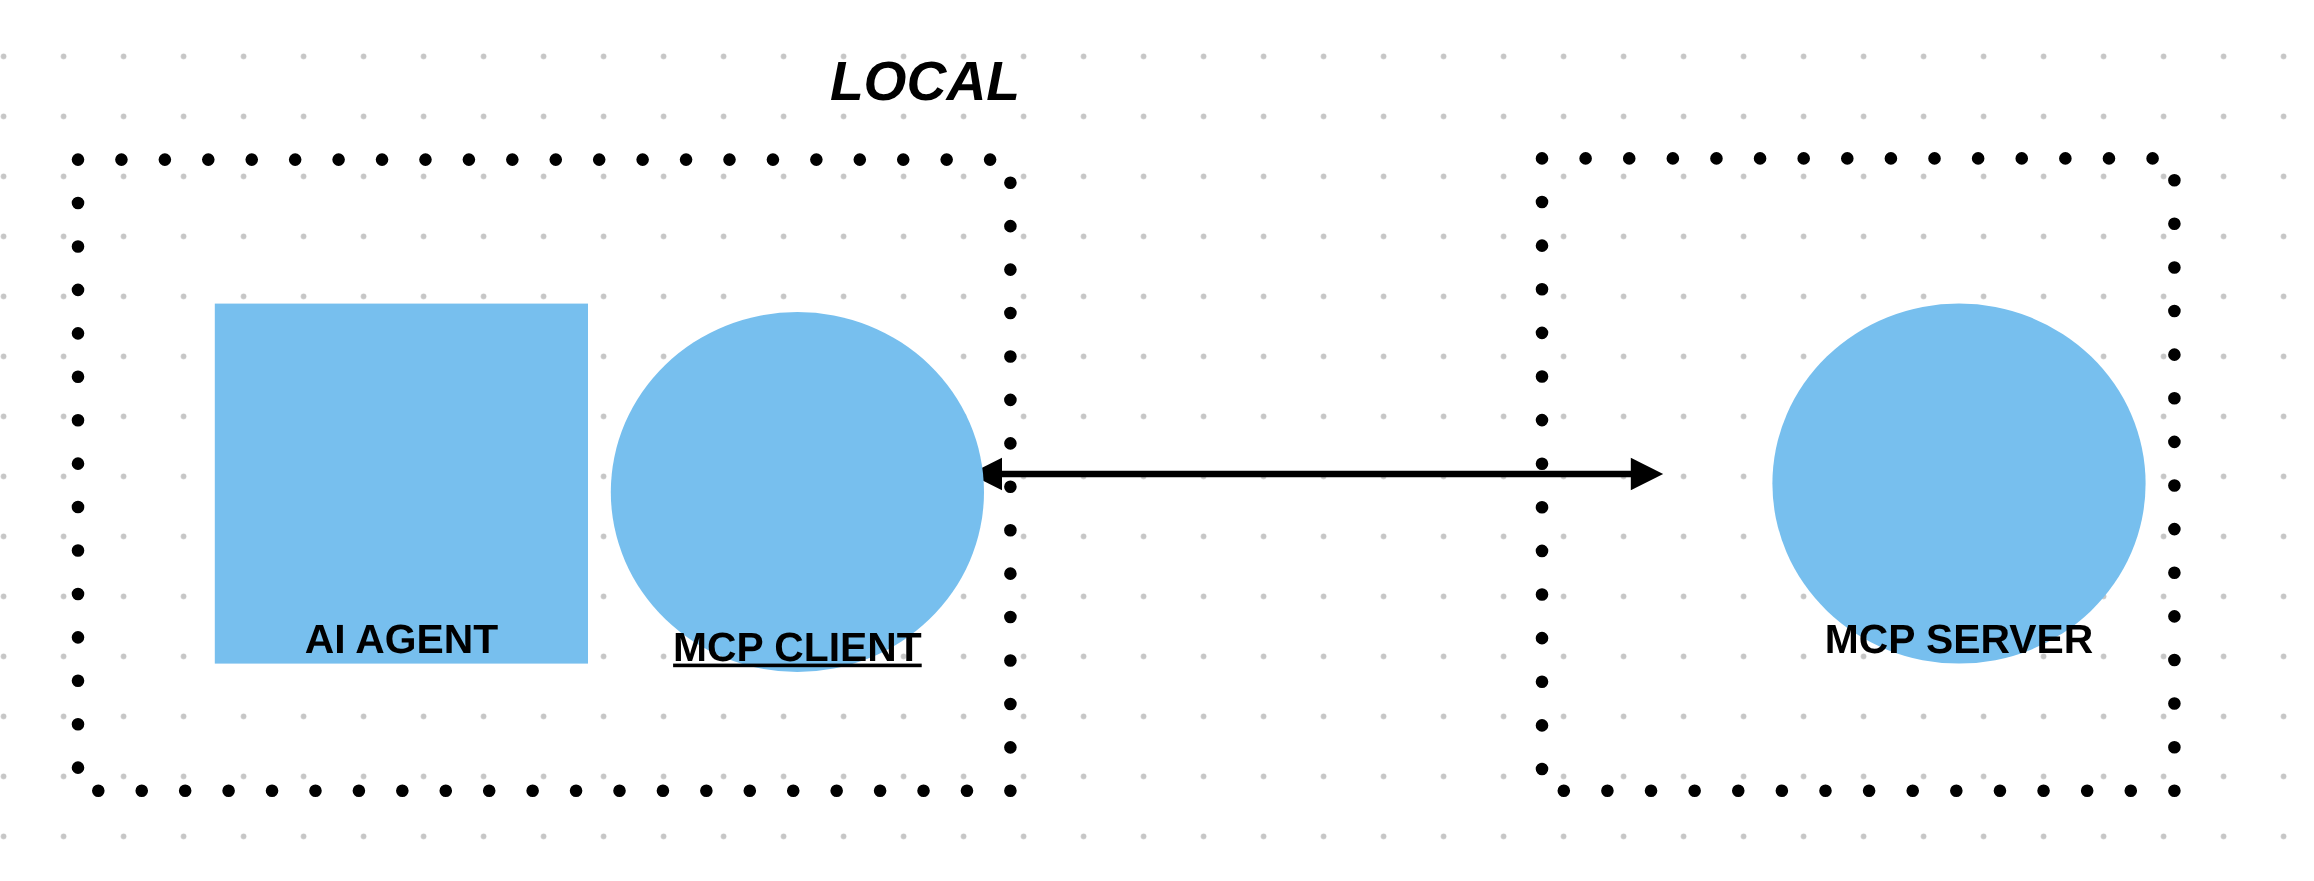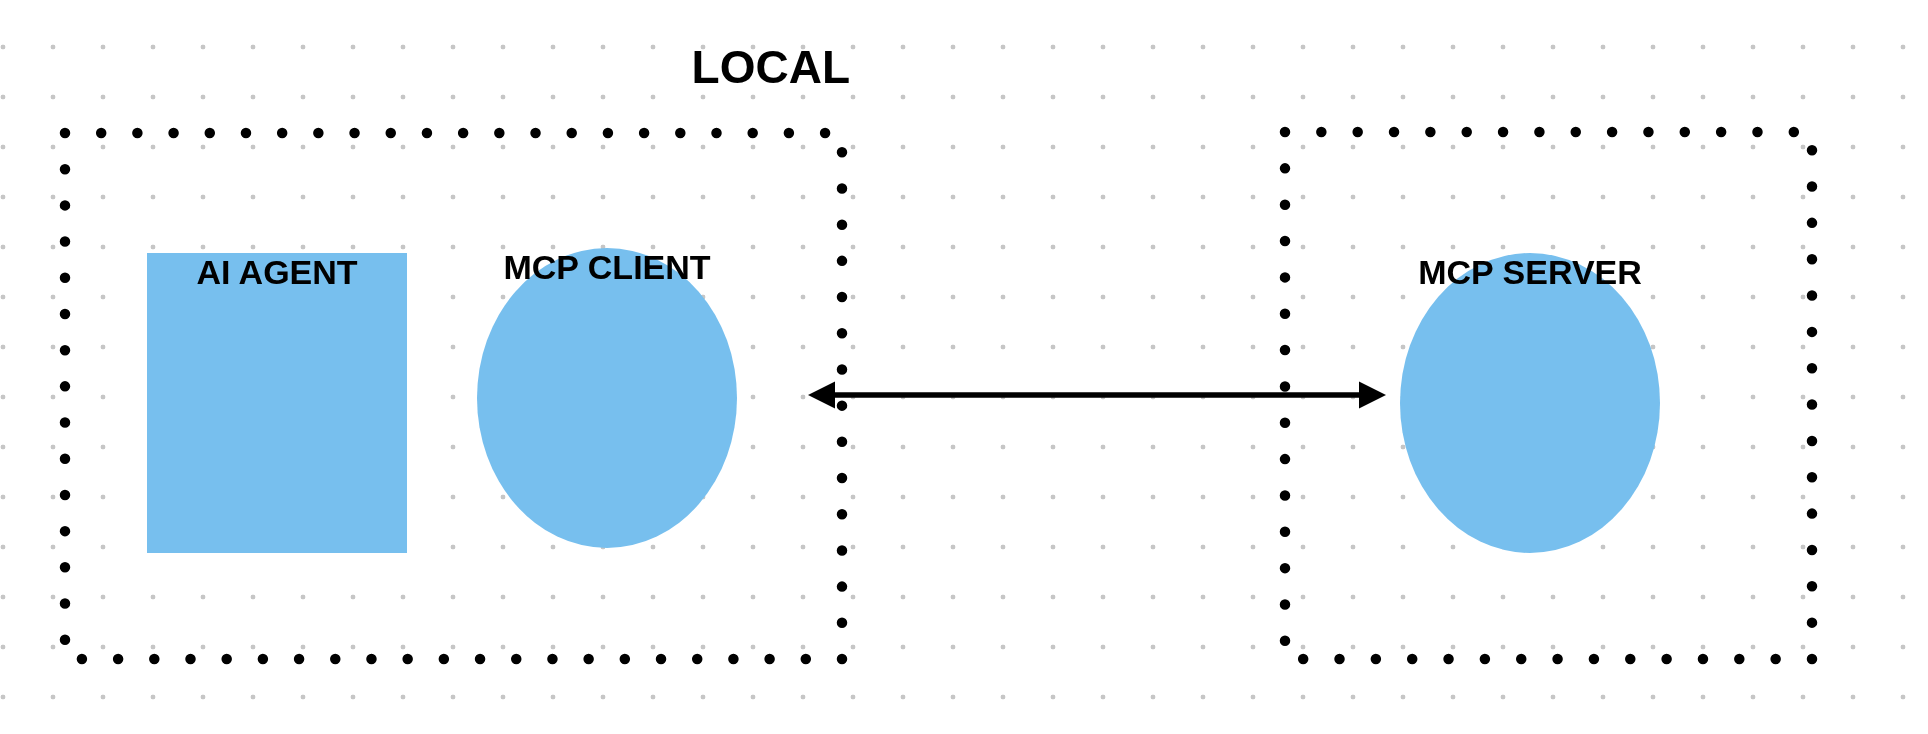--- a/index.html
+++ b/index.html
@@ -43,42 +43,43 @@
   }
   .group-label {
     position: absolute;
     top: 44px;
     font-size: 46px;
     font-weight: 700;
     line-height: 1;
     color: var(--color-label_text, #000000);
     white-space: nowrap;
   }
-  .group-label.local { right: 1078px; }
+  .group-label.local { right: 1078px; font-style: italic; }
   .group-label.cloud { right: 110px; }
   .node {
     position: absolute;
-    width: 260px;
+    width: 311px;
     height: 300px;
     background: var(--color-node_fill, #77BFEE);
     display: flex;
-    align-items: flex-start;
+    align-items: flex-end;
     justify-content: center;
     text-align: center;
+    margin-left: 32px;
   }
   .node .node-label {
     font-size: 34px;
     font-weight: 700;
     color: var(--color-label_text, #000000);
     white-space: nowrap;
   }
   .node.square-shape { left: 147px; top: 253px; }
   .node.circle-shape { border-radius: 50%; }
-  .node.client { left: 477px; top: 248px; }
-  .node.server { left: 1400px; top: 253px; }
+  .node.client { left: 477px; top: 260px; text-decoration: underline; }
+  .node.server { left: 1445px; top: 253px; }
 </style>
 </head>
 <body>
 
 <div class="canvas">
 
   <div class="group-label local">LOCAL</div>
 
 
   <svg class="overlay" viewBox="0 0 1928 734">

